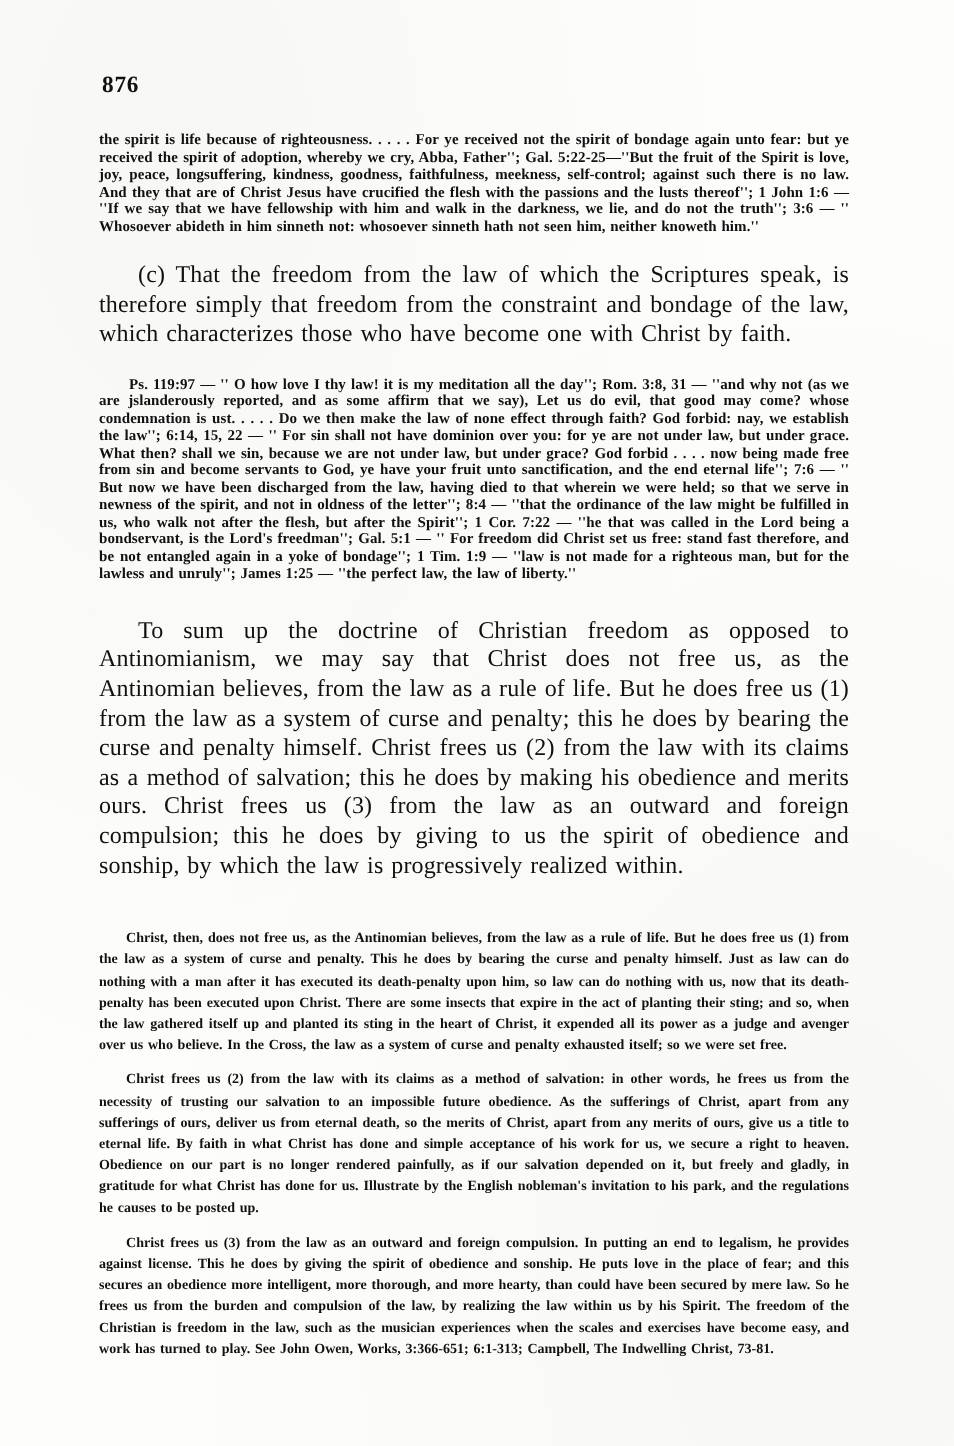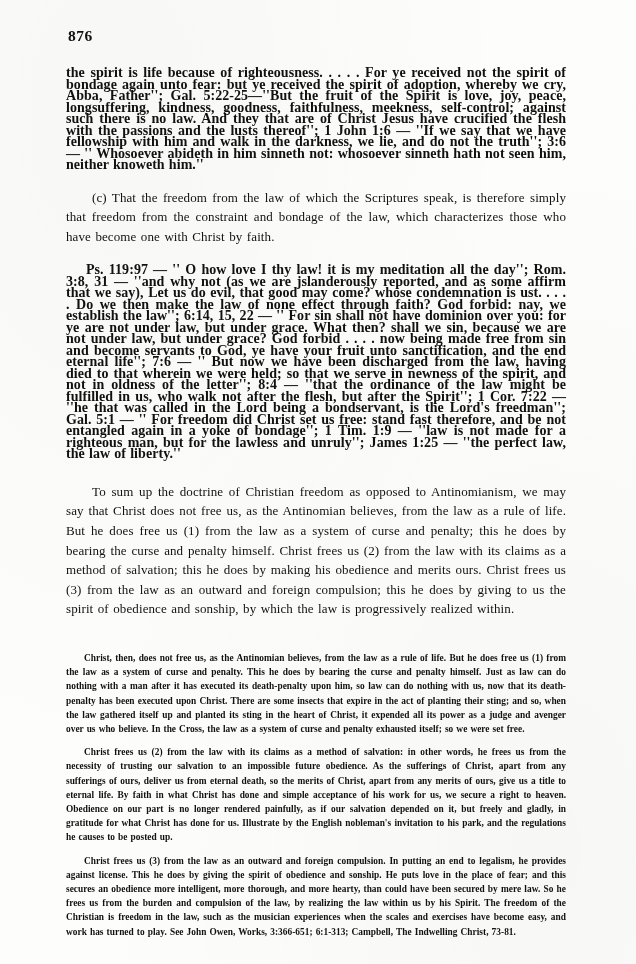--- a/index.html
+++ b/index.html
@@ -21,21 +21,21 @@
     position: absolute;
     inset: 0;
     background:
       radial-gradient(ellipse at 18% 12%, rgba(0,0,0,0.022), rgba(0,0,0,0) 55%),
       radial-gradient(ellipse at 86% 88%, rgba(0,0,0,0.025), rgba(0,0,0,0) 60%),
       #fdfdfb;
   }
   .content {
     position: absolute;
     left: 66px;
-    top: 27px;
+    top: 48px;
     width: 500px;
   }
 
   
   .runhead {
     display: flex;
     align-items: baseline;
     margin: 0 0 22px 0;
     letter-spacing: 0.6px;
   }
@@ -47,36 +47,36 @@
     margin-left: 2px;
   }
   .runtitle {
     font-size: 14.6px;
     font-weight: bold;
     letter-spacing: 1.15px;
   }
 
   
   .fineprint {
-    font-size: 14px;
+    font-size: 10px;
     line-height: 11.5px;
     text-align: justify;
     font-weight: bold;
     letter-spacing: 0.05px;
     word-spacing: 0.6px;
     margin: 0;
     -webkit-font-smoothing: none;
   }
   .fineprint.indented { text-indent: 20px; }
   .block-top { margin-bottom: 17px; }
   .block-refs { margin-bottom: 22px; }
 
   
   .lede {
-    font-size: 13px;
+    font-size: 16px;
     line-height: 19.6px;
     text-align: justify;
     text-indent: 26px;
     margin: 0 0 18px 0;
     word-spacing: 1.1px;
     letter-spacing: 0.1px;
   }
   .lede.tight { margin-bottom: 32px; }
 
   

